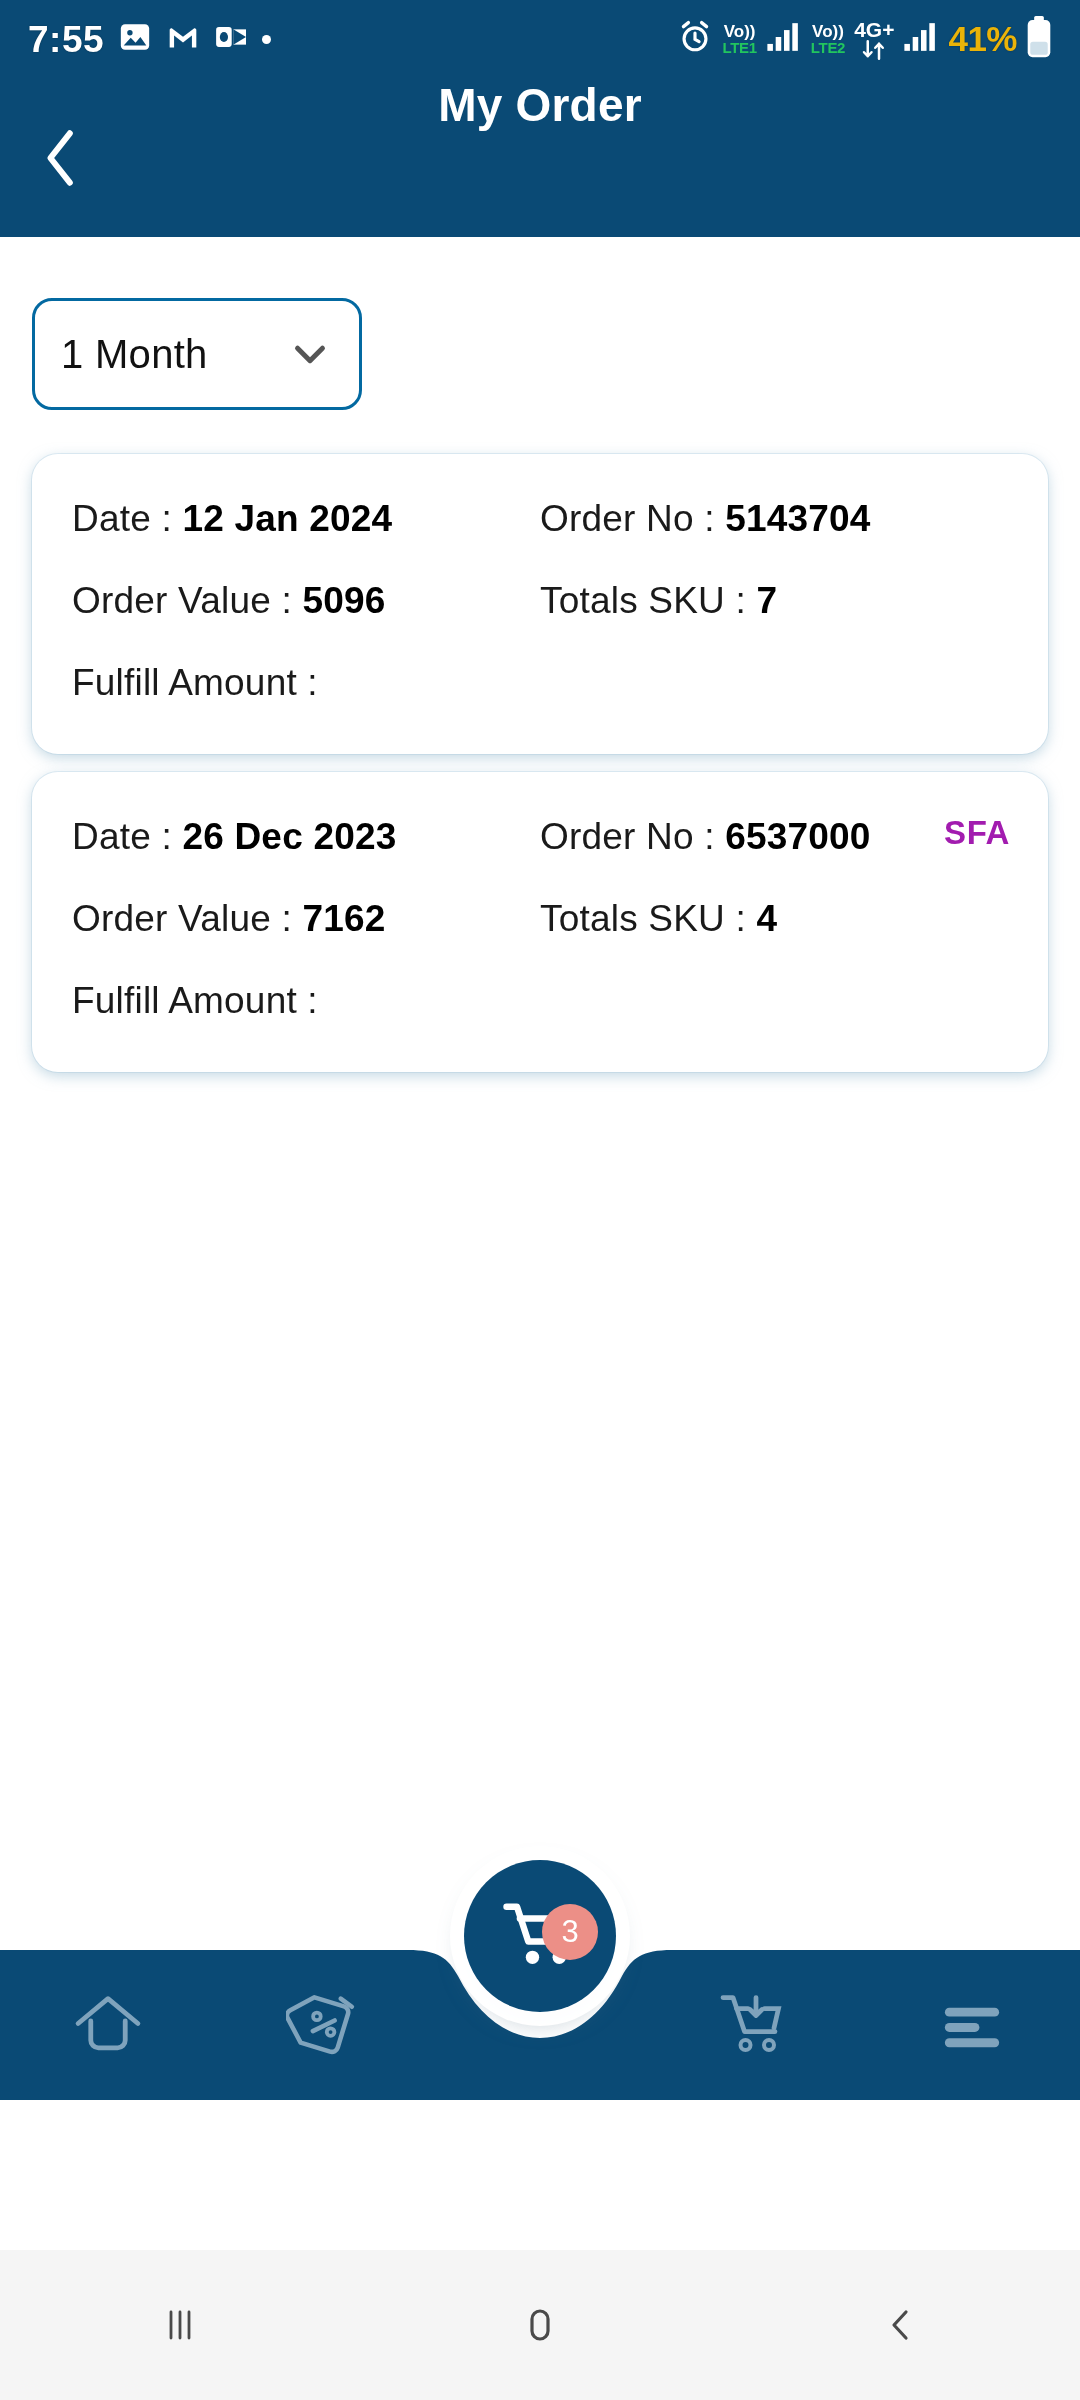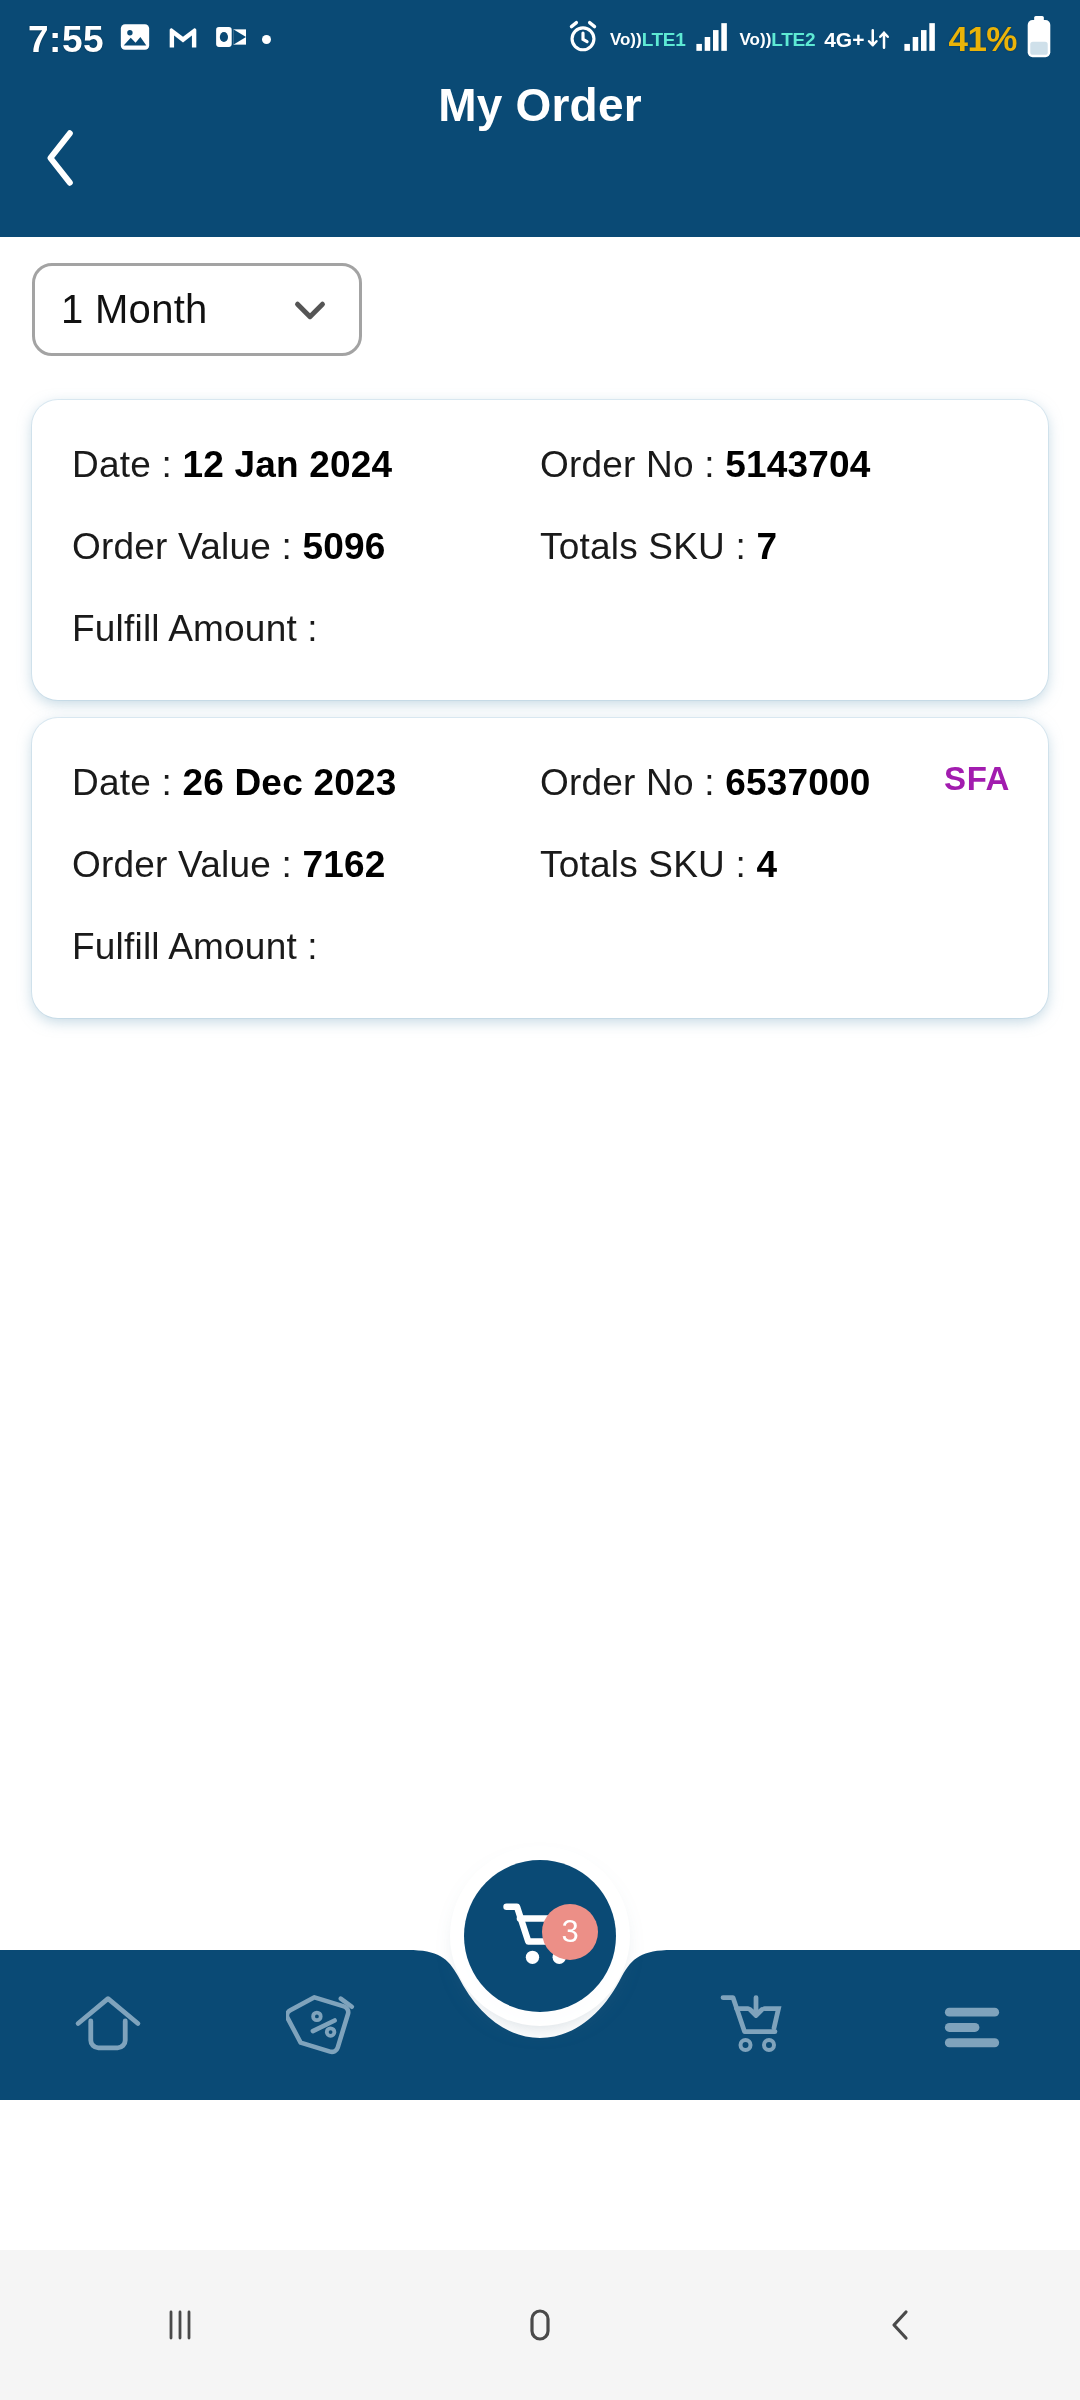--- a/index.html
+++ b/index.html
@@ -32,23 +32,23 @@
   .sb-right {
     margin-left:auto;
     display:flex; align-items:center; gap:9px;
   }
   .sb-battery-text {
     color:#eab308; font-size:35px; font-weight:700;
     text-shadow:0 0 2px rgba(0,0,0,.35);
     letter-spacing:-0.5px;
   }
   .ic { display:block; }
-  .dual-line { display:flex; flex-direction:row; align-items:center; line-height:1;text-align:center; }
+  .dual-line { display:flex; flex-direction:column; align-items:center; line-height:1;text-align:center; }
   .dual-line span:first-child { font-size:17px; color:#fff; font-weight:700; }
-  .dual-line span:last-child  { font-size:19px; color:#5eead4; font-weight:700; letter-spacing:-0.3px; }
+  .dual-line span:last-child  { font-size:15px; color:#22c55e; font-weight:700; letter-spacing:-0.3px; }
   .dot-sep { width:9px; height:9px; border-radius:50%; background:#fff; }
 
   
   .appbar {
     position:absolute; top:78px; left:0;
     width:1080px; height:159px;
     background:#0A4A75;
     display:flex; 
   }
   .back-btn {
@@ -65,27 +65,28 @@
 
   
   .content {
     position:absolute; top:237px; left:0;
     width:1080px; height:1863px;
     background:#ffffff;
   }
 
   .filter-row { padding:26px 32px 0 32px; }
   .dropdown {
-    width:330px; height:93px;
-    border:3px solid #a3a3a3;
+    width:330px; height:112px;
+    border:3px solid #0369a1;
     border-radius:20px;
     background:#ffffff;
     display:flex; align-items:center;
     padding:0 26px;
     cursor:pointer;
+    margin-top:35px;
   }
   .dropdown-label {
     font-size:40px; color:#111111; font-weight:500;
     letter-spacing:0.3px;
   }
   .dropdown-caret { margin-left:auto; display:flex; align-items:center; }
 
   .cards { padding:44px 32px 0 32px; display:flex; flex-direction:column; gap:18px; }
 
   .order-card {

